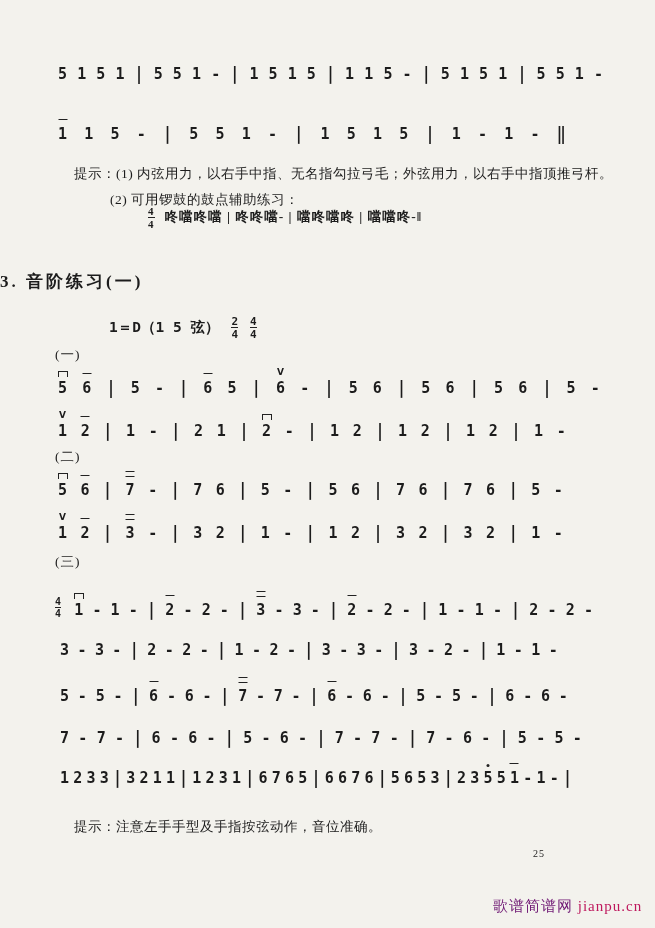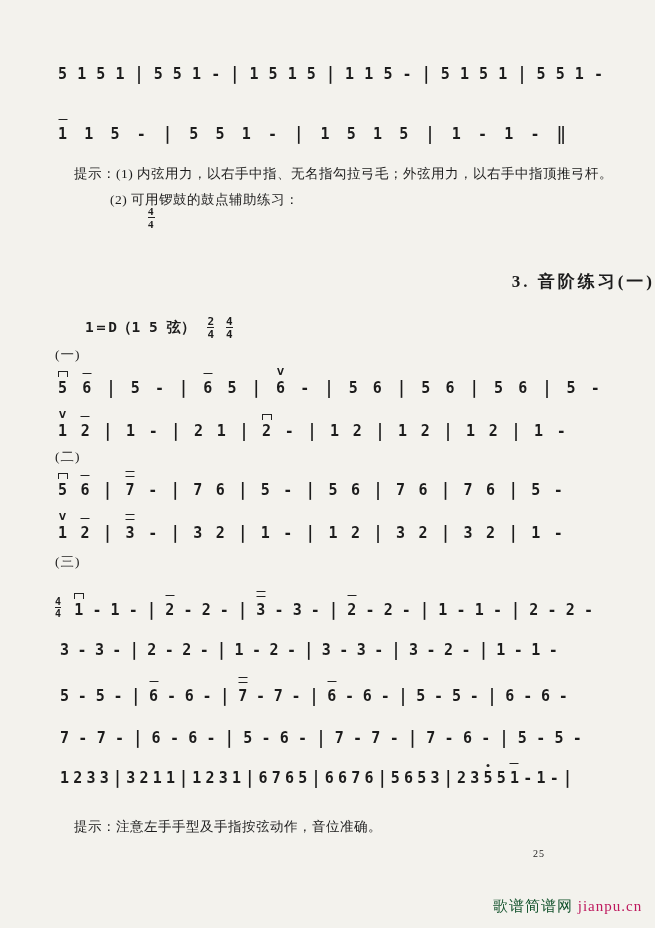--- a/index.html
+++ b/index.html
@@ -21,30 +21,30 @@
   .mk-m{width:9px;height:0;border-top:1.7px solid #222;top:-8px;}
   .mk-mm{width:9px;height:4px;border-top:1.5px solid #222;border-bottom:1.5px solid #222;top:-12px;}
   .mk-ub{font-size:9px;font-weight:bold;top:-13px;font-family:"DejaVu Sans",sans-serif;}
   .mk-dot{width:3px;height:3px;background:#222;border-radius:50%;top:-7px;}
   .tsig{display:inline-flex;flex-direction:column;align-items:center;
     font-size:10px;line-height:1;margin-right:4px;transform:translateY(1px);}
   .tsig .td{border-top:1px solid #222;padding-top:1px;}
   
   .abs{position:absolute;}
   .hint{font-size:13.5px;letter-spacing:0.5px;white-space:nowrap;}
-  .title{left:0;right:0;text-align:right;font-size:17px;letter-spacing:3px;font-weight:600;}
+  .title{left:0;right:0;text-align:left;font-size:17px;letter-spacing:3px;font-weight:600;}
   .keyline{display:flex;align-items:center;font-size:14.5px;font-weight:600;
-    font-family:"DejaVu Sans Mono","Liberation Mono",monospace;}
+    font-family:"DejaVu Sans Mono","Liberation Mono",monospace;margin-left:24px;}
   .keyline .tsig{font-size:11px;margin:0 0 0 12px;}
   .seclabel{font-size:13.5px;letter-spacing:1px;}
   .drumline{display:flex;align-items:center;font-size:13.5px;font-weight:600;letter-spacing:1px;}
   .drumline .tsig{font-size:11px;margin-right:10px;}
   .pagenum{font-size:10px;letter-spacing:1px;}
   .watermark{font-size:15px;letter-spacing:1px;}
-  .wm-site{color:#14532d;}
+  .wm-site{color:#701a75;}
   .wm-domain{color:#be185d;}
 </style>
 </head>
 <body>
 
 <div class="page">
 
   <div class="mrow abs" style="top:60px;left:58px;width:545px;">
       <span class="tok">5</span>
       <span class="tok">1</span>
@@ -100,20 +100,21 @@
     </div>
 
   <div class="hint abs" style="top:165px;left:74px;">提示：(1) 内弦用力，以右手中指、无名指勾拉弓毛；外弦用力，以右手中指顶推弓杆。</div>
   <div class="hint abs" style="top:191px;left:110px;text-align:right;">(2) 可用锣鼓的鼓点辅助练习：</div>
 
   <div class="drumline abs" style="top:205px;left:148px;">
     <span class="tsig">
       <span class="tn">4</span>
       <span class="td">4</span>
     </span>
+    <span>咚噹咚噹 | 咚咚噹- | 噹咚噹咚 | 噹噹咚-‖</span>
   </div>
 
   <div class="title abs" style="top:270px;">3. 音阶练习(一)</div>
 
   <div class="keyline abs" style="top:315px;left:85px;">
     <span>1＝D（1 5 弦）</span>
     <span class="tsig">
       <span class="tn">2</span>
       <span class="td">4</span>
     </span>

